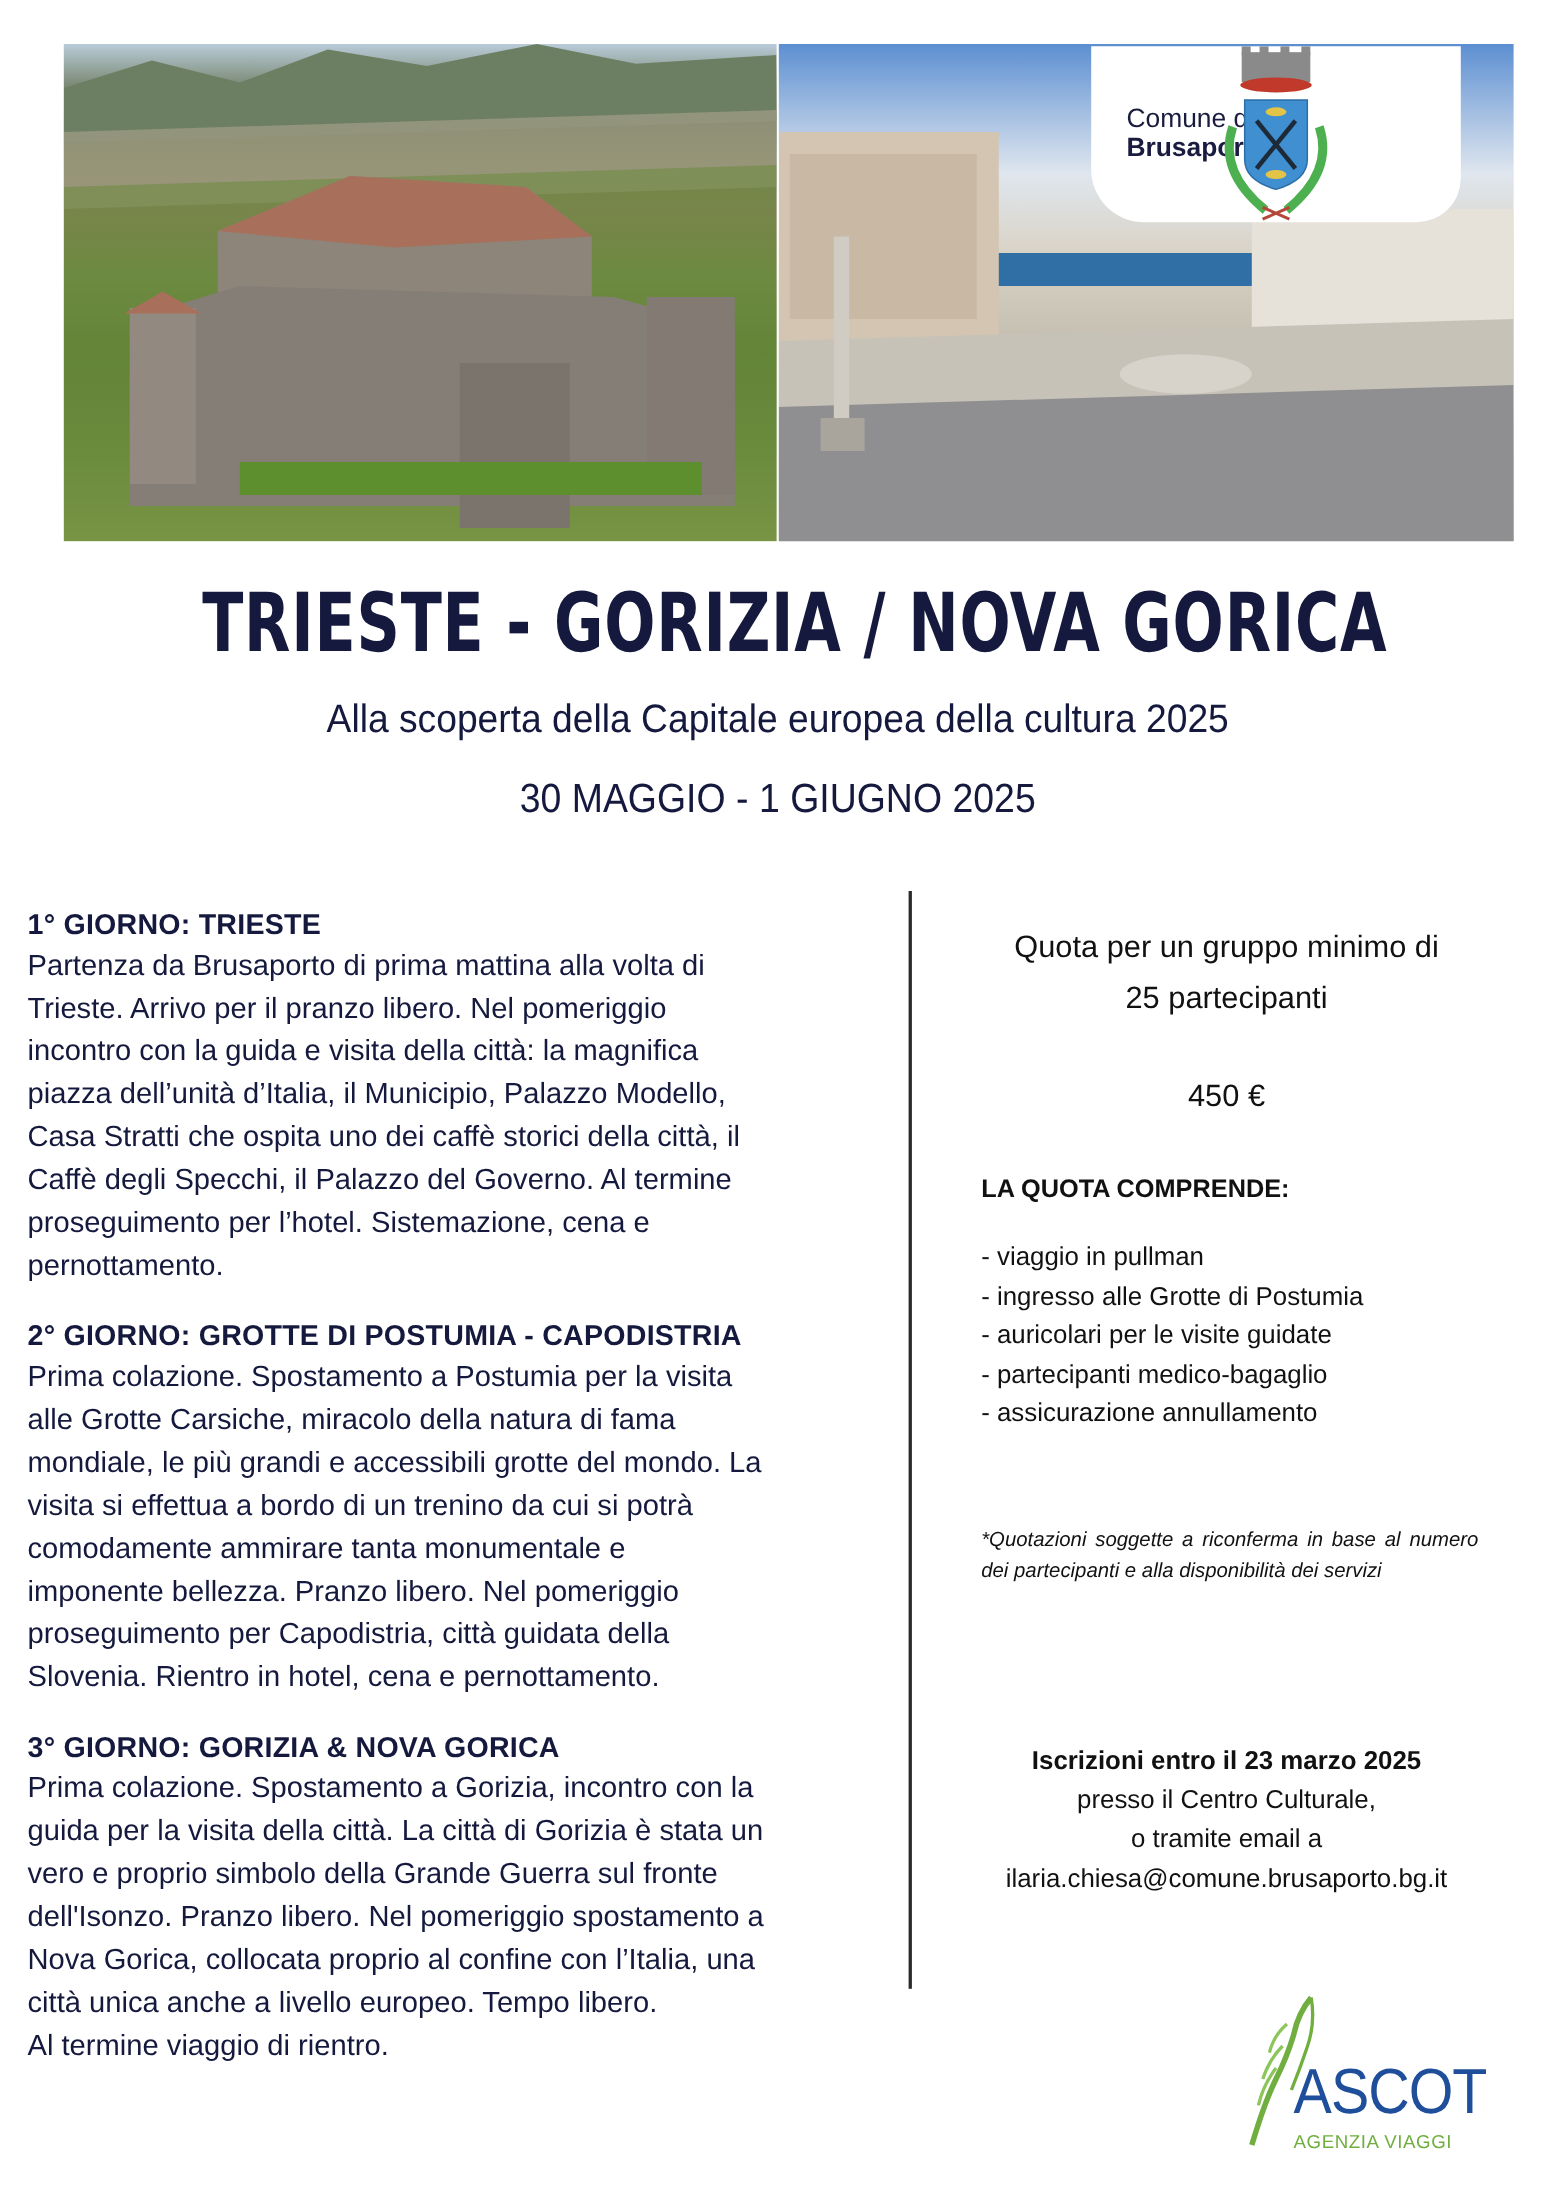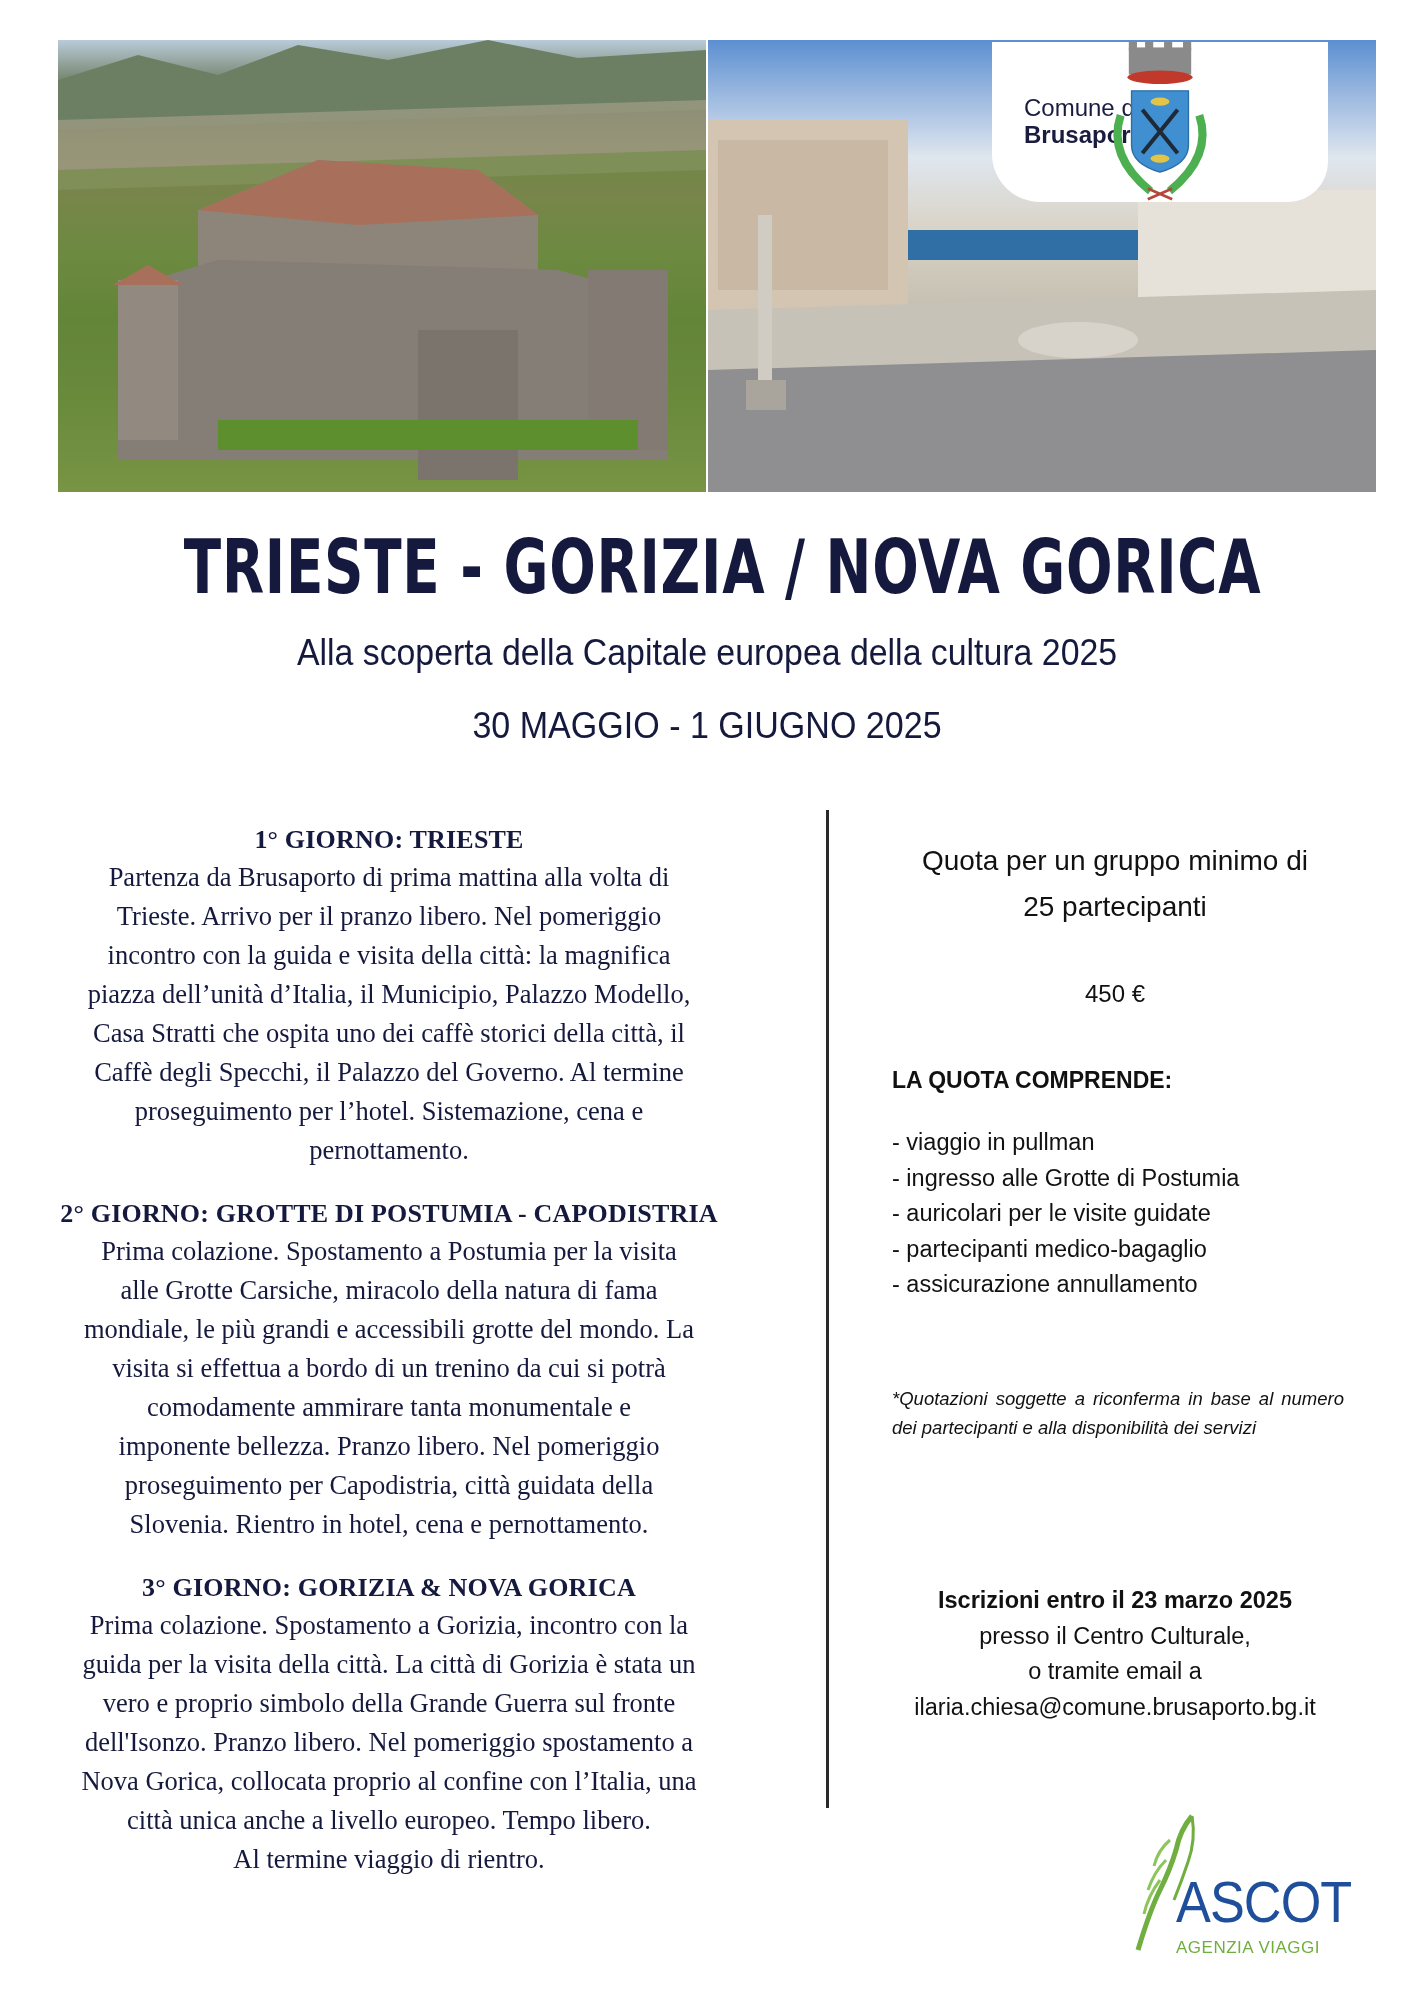--- a/index.html
+++ b/index.html
@@ -25,31 +25,31 @@
   
   .title { position: absolute; left: 0; width: 1414px; top: 524px; text-align: center;
     font-family: "DejaVu Sans", sans-serif; font-weight: 700; font-size: 74px; letter-spacing: 1px;
     color: #15193d; transform: scaleX(0.74); transform-origin: center; white-space: nowrap; }
   .subtitle { position: absolute; left: 0; width: 1414px; top: 632px; text-align: center;
     font-size: 36px; color: #15193d; transform: scaleX(0.94); white-space: nowrap; }
   .dates { position: absolute; left: 0; width: 1414px; top: 705px; text-align: center;
     font-size: 37px; color: #15193d; transform: scaleX(0.92); white-space: nowrap; }
 
   
-  .itinerary { position: absolute; left: 4px; width: 770px; top: 822px; text-align: center; color: #15193d; font-family: Liberation Serif, serif; }
+  .itinerary { position: absolute; left: 25px; width: 770px; top: 822px; text-align: left; color: #15193d; }
   .day { margin-bottom: 26px; }
   .day-title { font-weight: 700; font-size: 26px; line-height: 36px; letter-spacing: 0.2px; }
   .day-body { font-size: 26.5px; line-height: 39px; }
 
   .divider { position: absolute; left: 826px; top: 810px; width: 3px; height: 998px; background: #2a2a2a; }
 
   
   .right { position: absolute; left: 850px; width: 530px; color: #111111; }
   .quota { top: 838px; text-align: center; font-size: 28px; line-height: 46px; }
-  .price { top: 980px; text-align: center; font-size: 24px; }
+  .price { top: 980px; text-align: center; font-size: 28px; }
   .includes { position: absolute; left: 892px; top: 1063px; width: 480px; color: #111111; }
   .includes-title { font-weight: 700; font-size: 23px; line-height: 34px; }
   .includes ul { list-style: none; margin-top: 28px; }
   .includes li { font-size: 23.5px; line-height: 35.5px; white-space: pre; }
   .disclaimer { position: absolute; left: 892px; top: 1384px; width: 452px; font-style: italic;
     font-size: 18.5px; line-height: 29px; text-align: justify; color: #111111; }
   .signup { top: 1583px; text-align: center; font-size: 23.5px; line-height: 35.5px; }
   .signup-strong { font-weight: 700; }
 
   

